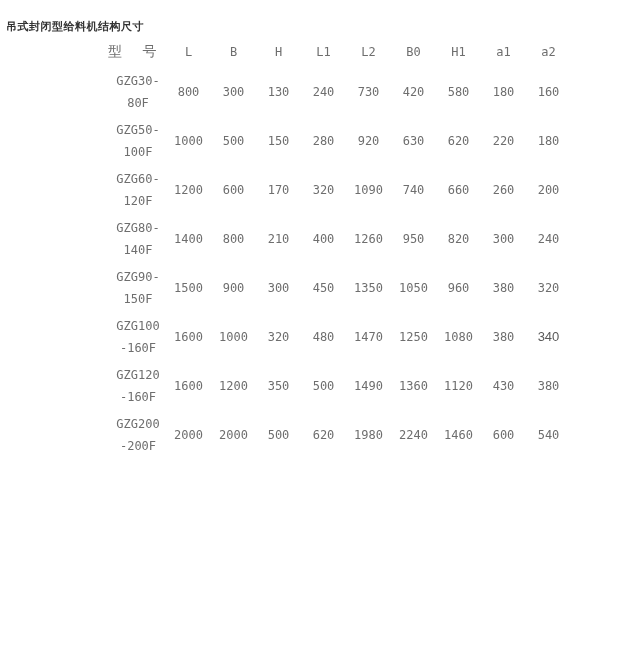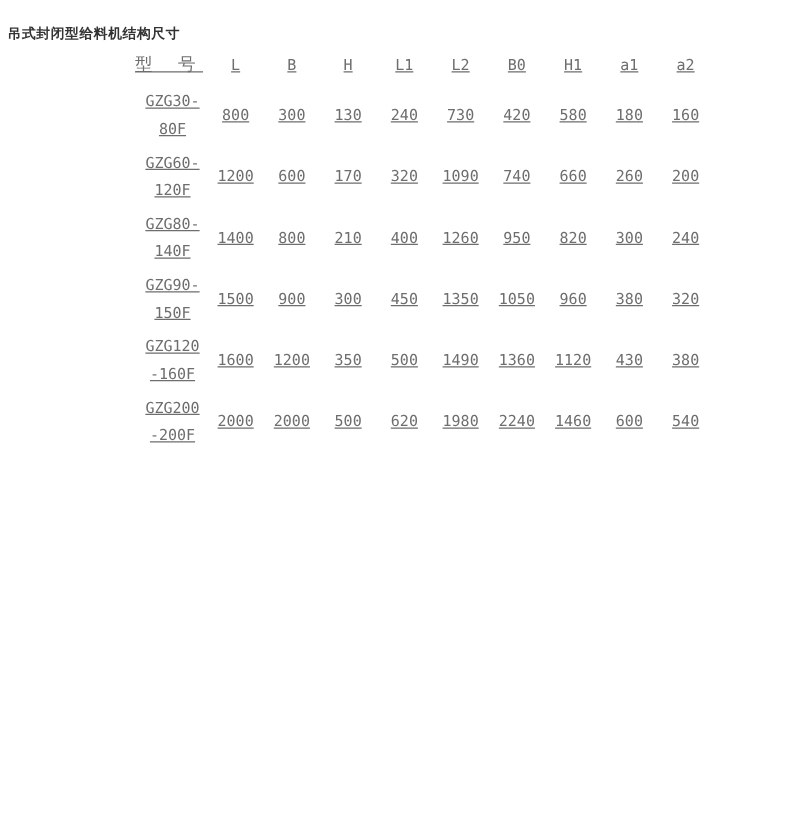--- a/index.html
+++ b/index.html
@@ -60,21 +60,21 @@
     font-family: "Liberation Sans", sans-serif;
     font-size: 13px;
     color: #595959;
   }
 </style>
 </head>
 <body style="background: rgb(255, 255, 255);">
 
 <div class="title" style="color: rgb(51, 51, 51);">吊式封闭型给料机结构尺寸</div>
 
-<table class="spec-table" style="color: rgb(110, 110, 110); text-decoration: underline;">
+<table class="spec-table" style="color: rgb(110, 110, 110);">
   <colgroup>
     <col style="width:66px">
     <col style="width:45px">
       <col style="width:45px">
       <col style="width:45px">
     <col style="width:45px">
       <col style="width:45px">
       <col style="width:45px">
     <col style="width:45px">
       <col style="width:45px">
@@ -102,20 +102,33 @@
         <td>300</td>
         <td>130</td>
         <td>240</td>
         <td>730</td>
         <td>420</td>
         <td>580</td>
         <td>180</td>
         <td>160</td>
       </tr>
       <tr>
+        <td class="model">GZG50-
+100F</td>
+        <td>1000</td>
+        <td>500</td>
+        <td>150</td>
+        <td>280</td>
+        <td>920</td>
+        <td>630</td>
+        <td>620</td>
+        <td>220</td>
+        <td>180</td>
+      </tr>
+      <tr>
         <td class="model">GZG60-
 120F</td>
         <td>1200</td>
         <td>600</td>
         <td>170</td>
         <td>320</td>
         <td>1090</td>
         <td>740</td>
         <td>660</td>
         <td>260</td>
@@ -141,20 +154,33 @@
         <td>900</td>
         <td>300</td>
         <td>450</td>
         <td>1350</td>
         <td>1050</td>
         <td>960</td>
         <td>380</td>
         <td>320</td>
       </tr>
       <tr>
+        <td class="model">GZG100
+-160F</td>
+        <td>1600</td>
+        <td>1000</td>
+        <td>320</td>
+        <td>480</td>
+        <td>1470</td>
+        <td>1250</td>
+        <td>1080</td>
+        <td>380</td>
+        <td class="alt">340</td>
+      </tr>
+      <tr>
         <td class="model">GZG120
 -160F</td>
         <td>1600</td>
         <td>1200</td>
         <td>350</td>
         <td>500</td>
         <td>1490</td>
         <td>1360</td>
         <td>1120</td>
         <td>430</td>

